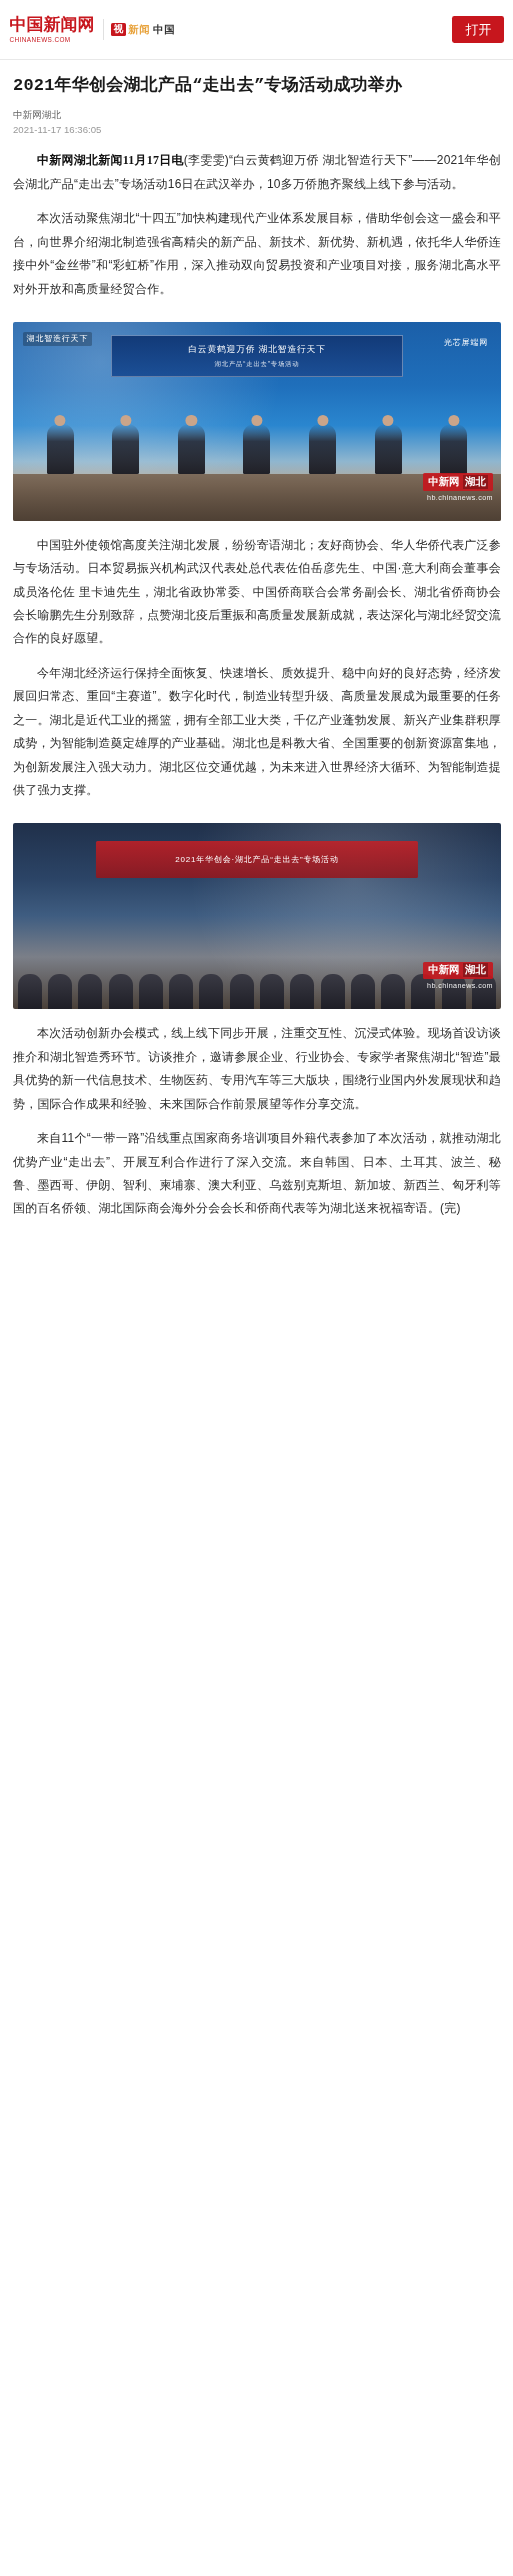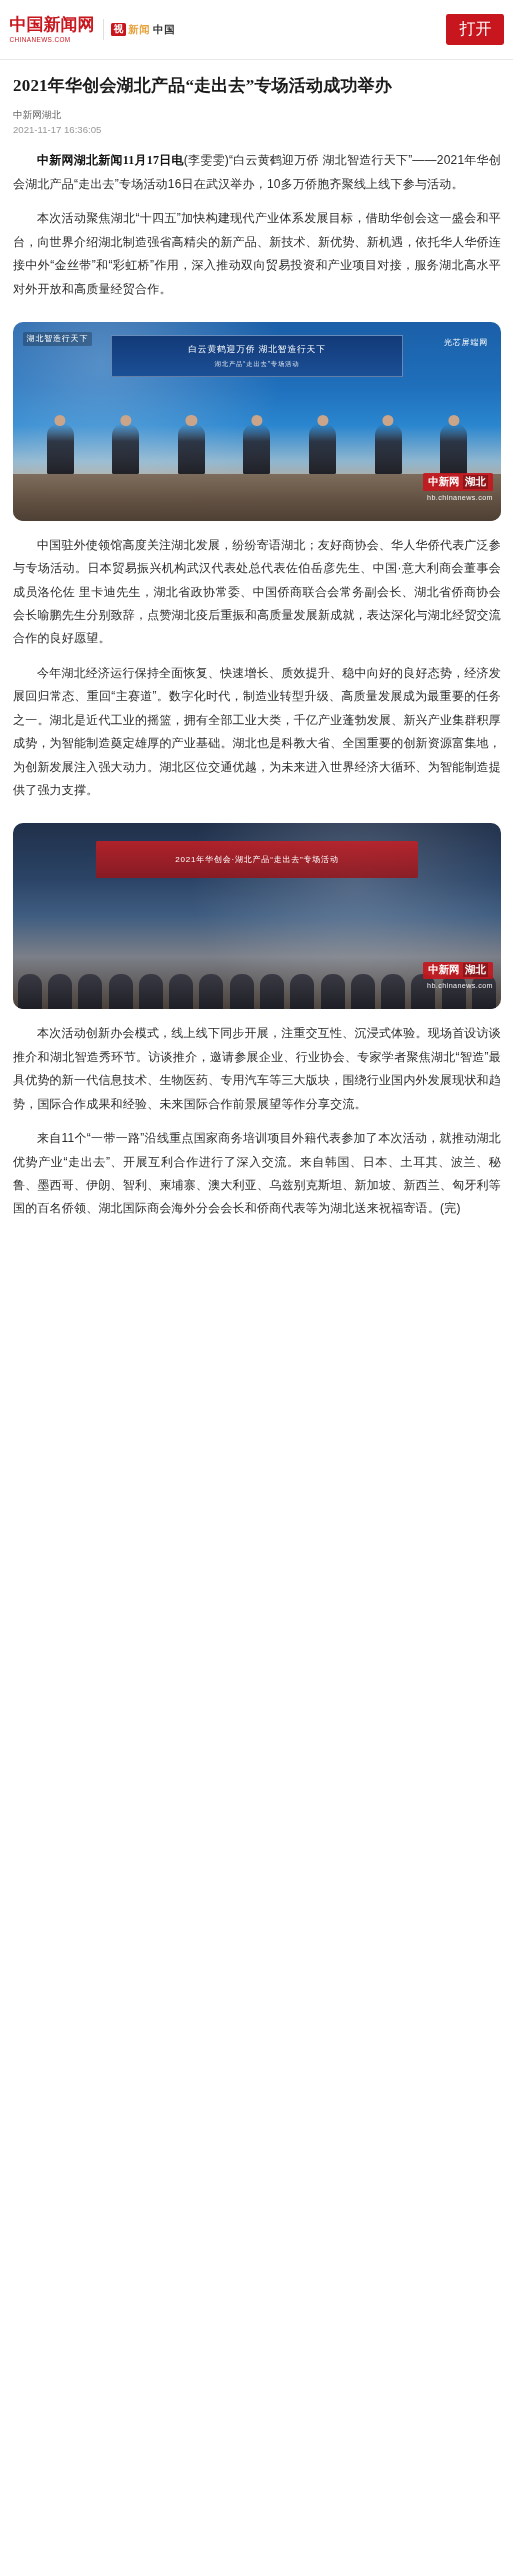--- a/index.html
+++ b/index.html
@@ -76,32 +76,32 @@
   }
   .badge-gold {
     color: #e8a33d;
   }
   .open-btn {
     margin-left: auto;
     background: #c7161d;
     color: #fff;
     border: none;
     border-radius: 2.4px;
-    font-size: 16px;
+    font-size: 13px;
     padding: 4.8px 13px;
     cursor: pointer;
     font-family: "Liberation Sans", sans-serif;
   }
 
   
   .article {
     padding: 11.2px 13px 24px 13px;
   }
   .headline {
-    font-family: Liberation Serif, serif;
+    font-family: Liberation Mono, monospace;
     font-size: 17px;
     font-weight: bold;
     line-height: 1.45;
     color: #1a1a1a;
     margin: 3.2px 0 9.6px 0;
     letter-spacing: 0.2px;
   }
   .meta-source {
     font-size: 9.6px;
     color: #666;
@@ -126,21 +126,21 @@
     color: #111;
     font-family: Liberation Serif, serif;
   }
 
   
   .photo {
     width: 100%;
     margin: 21px 0 13px 0;
     position: relative;
     overflow: hidden;
-    border-radius: 10px;
+    border-radius: 2px;
   }
   .photo-1 {
     height: 199px;
     background:
       radial-gradient(circle at 18% 20%, rgba(255,255,255,0.25), rgba(255,255,255,0) 42%),
       linear-gradient(180deg, #1b5fa8 0%, #1f6fbb 32%, #2a86cf 52%, #8fb6cf 70%, #b9a894 82%, #6d5a4c 100%);
     display: flex;
     align-items: flex-start;
     justify-content: center;
   }

